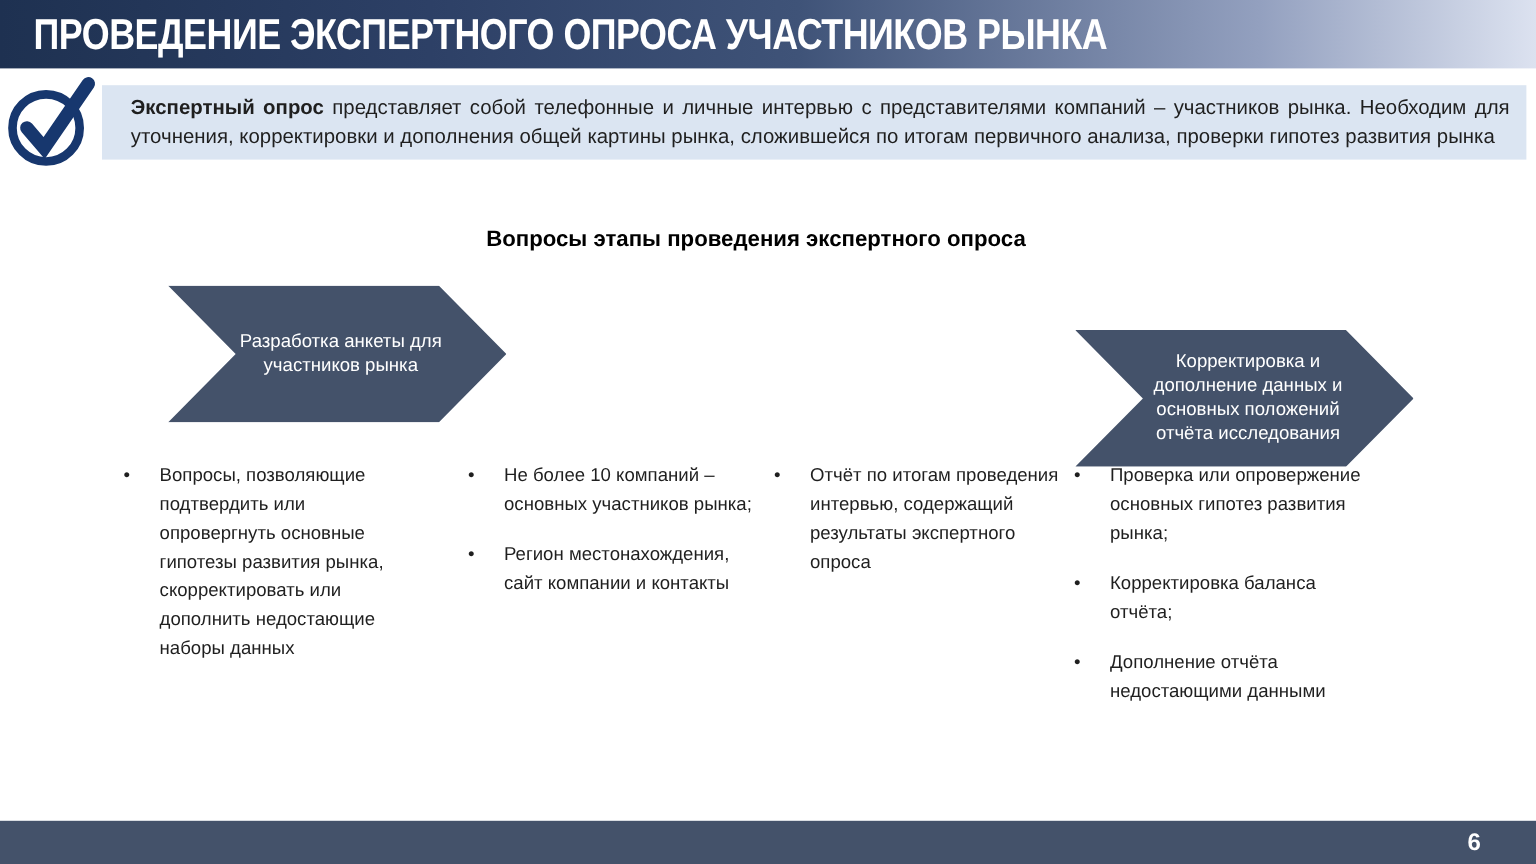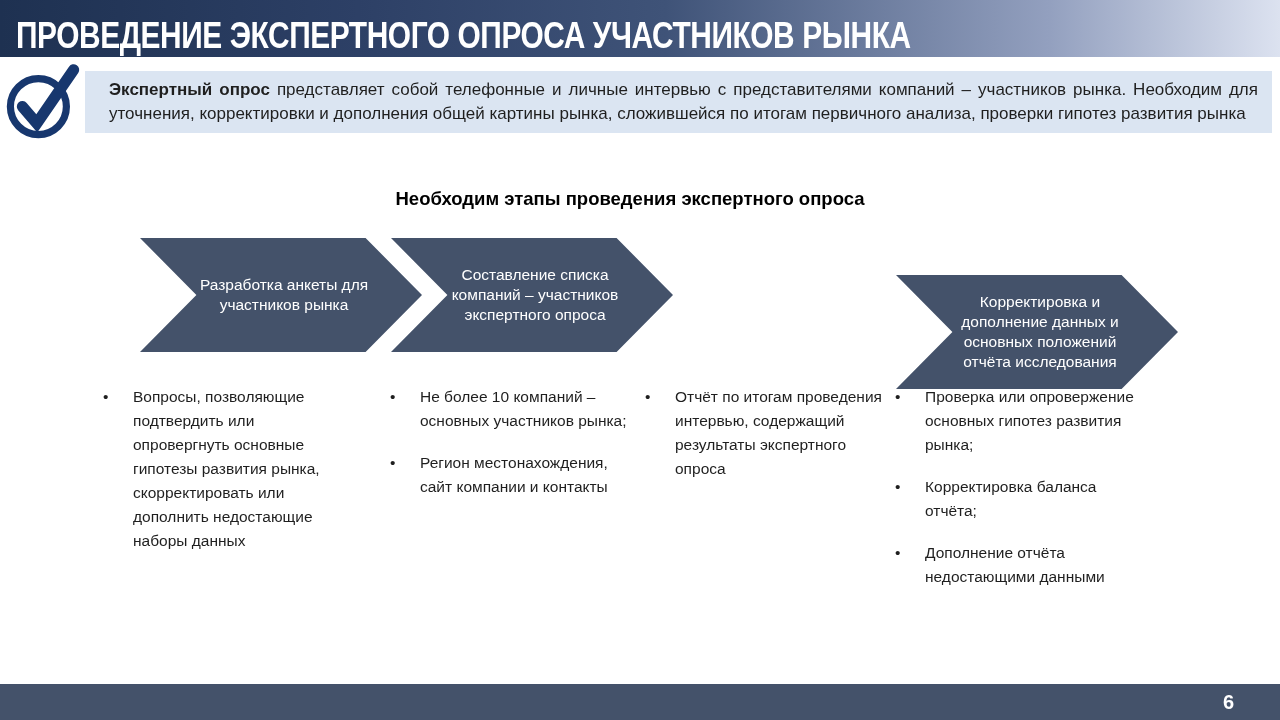--- a/index.html
+++ b/index.html
@@ -11,22 +11,22 @@
     overflow: hidden;
     font-family: "Liberation Sans", sans-serif;
     color: #1f1f1f;
   }
 
   
   .header {
     position: absolute; left: 0; top: 0;
     width: 1280px; height: 57px;
     background: linear-gradient(to right, #1e3151 0%, #2d4066 28%, #3f5378 52%, #93a0bf 82%, #dce2f0 100%);
-    display: flex; align-items: flex-end;
-    padding-left: 16px;
+    display: flex; align-items: center;
+    padding-left: 28px;
   }
   .header .title {
     color: #ffffff;
     font-size: 36px;
     font-weight: 700;
     letter-spacing: -0.5px;
     white-space: nowrap;
     transform: scaleX(0.83);
     transform-origin: left center;
   }
@@ -129,27 +129,24 @@
     <svg viewBox="0 0 100 100" width="80" height="82">
       <circle cx="43" cy="57" r="35" fill="none" stroke="#17376E" stroke-width="9"></circle>
       <path d="M23 57 L41 78 L87 11" fill="none" stroke="#17376E" stroke-width="14" stroke-linejoin="miter" stroke-linecap="round"></path>
     </svg>
   </div>
 
   <div class="intro">
     <span class="lead">Экспертный опрос</span><span> представляет собой телефонные и личные интервью с представителями компаний – участников рынка. Необходим для уточнения, корректировки и дополнения общей картины рынка, сложившейся по итогам первичного анализа, проверки гипотез развития рынка</span>
   </div>
 
-  <div class="section-heading">Необходим этапы проведения экспертного опроса</div>
+  <div class="section-heading">Вопросы этапы проведения экспертного опроса</div>
 
   <div class="arrow a1">
     <div class="alabel">Разработка анкеты для участников рынка</div>
-  </div>
-  <div class="arrow a2">
-    <div class="alabel">Составление списка компаний – участников экспертного опроса</div>
   </div>
   <div class="arrow a4">
     <div class="alabel">Корректировка и дополнение данных и основных положений отчёта исследования</div>
   </div>
 
   <ul class="col c1">
     <li>
       <span class="marker">•</span>
       <span class="btext">Вопросы, позволяющие подтвердить или опровергнуть основные гипотезы развития рынка, скорректировать или дополнить недостающие наборы данных</span>
     </li>

